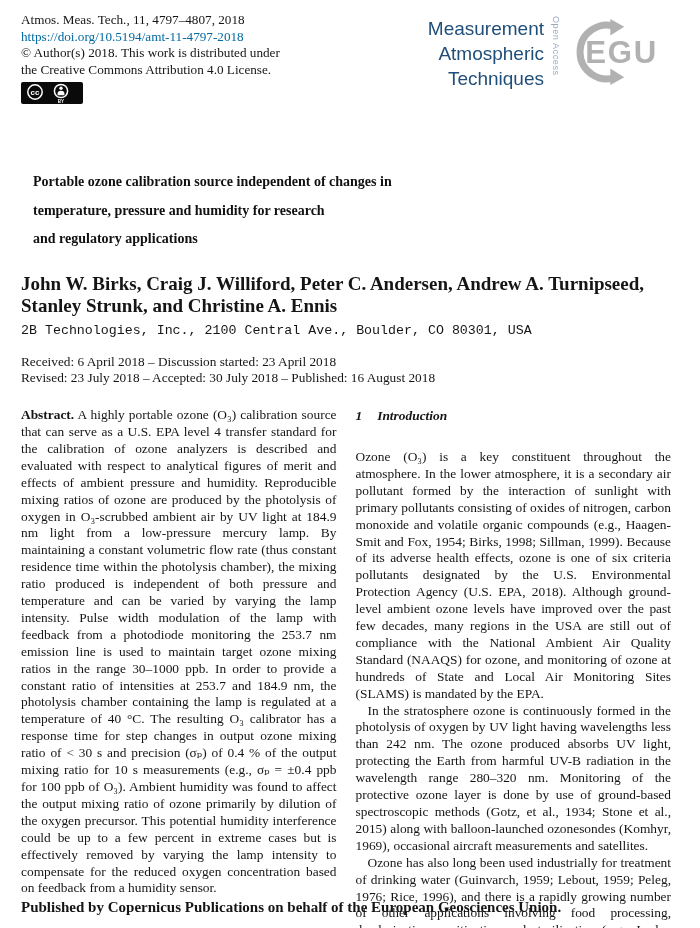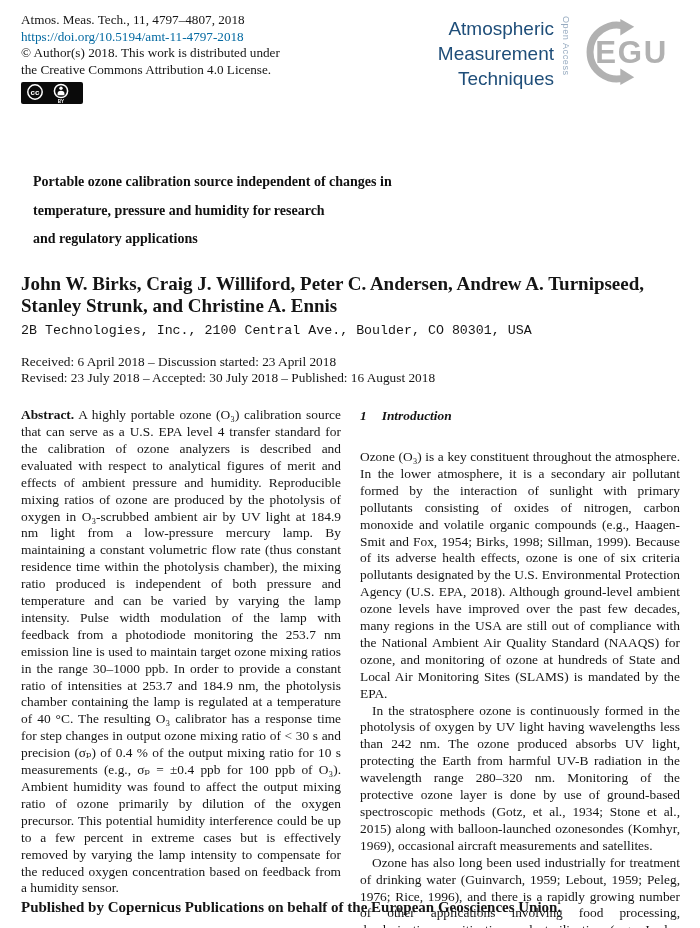--- a/index.html
+++ b/index.html
@@ -1,20 +1,20 @@
 <!DOCTYPE html>
 <html><head>
 <meta charset="utf-8">
 <style>
   html,body { margin:0; padding:0; background:#ffffff; }
   .page {
     position:relative;
     width:700px; height:928px;
     box-sizing:border-box;
-    padding:12px 19px 0 21px;
+    padding:12px 29px 0 21px;
     background:#ffffff;
     color:#151515;
     font-family:"Liberation Serif","DejaVu Serif",serif;
     overflow:hidden;
   }
 
   
   .header { display:flex; justify-content:space-between; align-items:flex-start; }
   .pub-info { font-size:13.2px; line-height:16.6px; }
   .pub-info a { color:#0369a1; text-decoration:none; }
@@ -85,22 +85,22 @@
         <g>
           <circle cx="40" cy="6.2" r="1.7" fill="#ffffff"></circle>
           <path d="M36.6 13.2 v-1.6 a3.4 2.8 0 0 1 6.8 0 v1.6 z" fill="#ffffff"></path>
         </g>
         <text x="40" y="20.5" text-anchor="middle" font-family="Liberation Sans, DejaVu Sans, sans-serif" font-size="4.5" font-weight="bold" fill="#ffffff">BY</text>
       </svg>
     </div>
 
     <div class="header-right">
       <div class="journal-name">
+        <div>Measurement</div>
         <div>Atmospheric</div>
-        <div>Measurement</div>
         <div>Techniques</div>
       </div>
       <div class="open-access">Open Access</div>
 
       <svg width="104" height="80" viewBox="0 0 120 92">
         <path d="M57 17 A31 31 0 1 0 57 75" fill="none" stroke="#b1b1b1" stroke-width="8"></path>
         <polygon points="50,8 66,17 50,27" fill="#b1b1b1"></polygon>
         <polygon points="50,65 66,75 50,84" fill="#b1b1b1"></polygon>
         <text x="21" y="59" font-family="Liberation Sans, DejaVu Sans, sans-serif" font-size="36" font-weight="bold" letter-spacing="2" fill="#b1b1b1">EGU</text>
       </svg>

